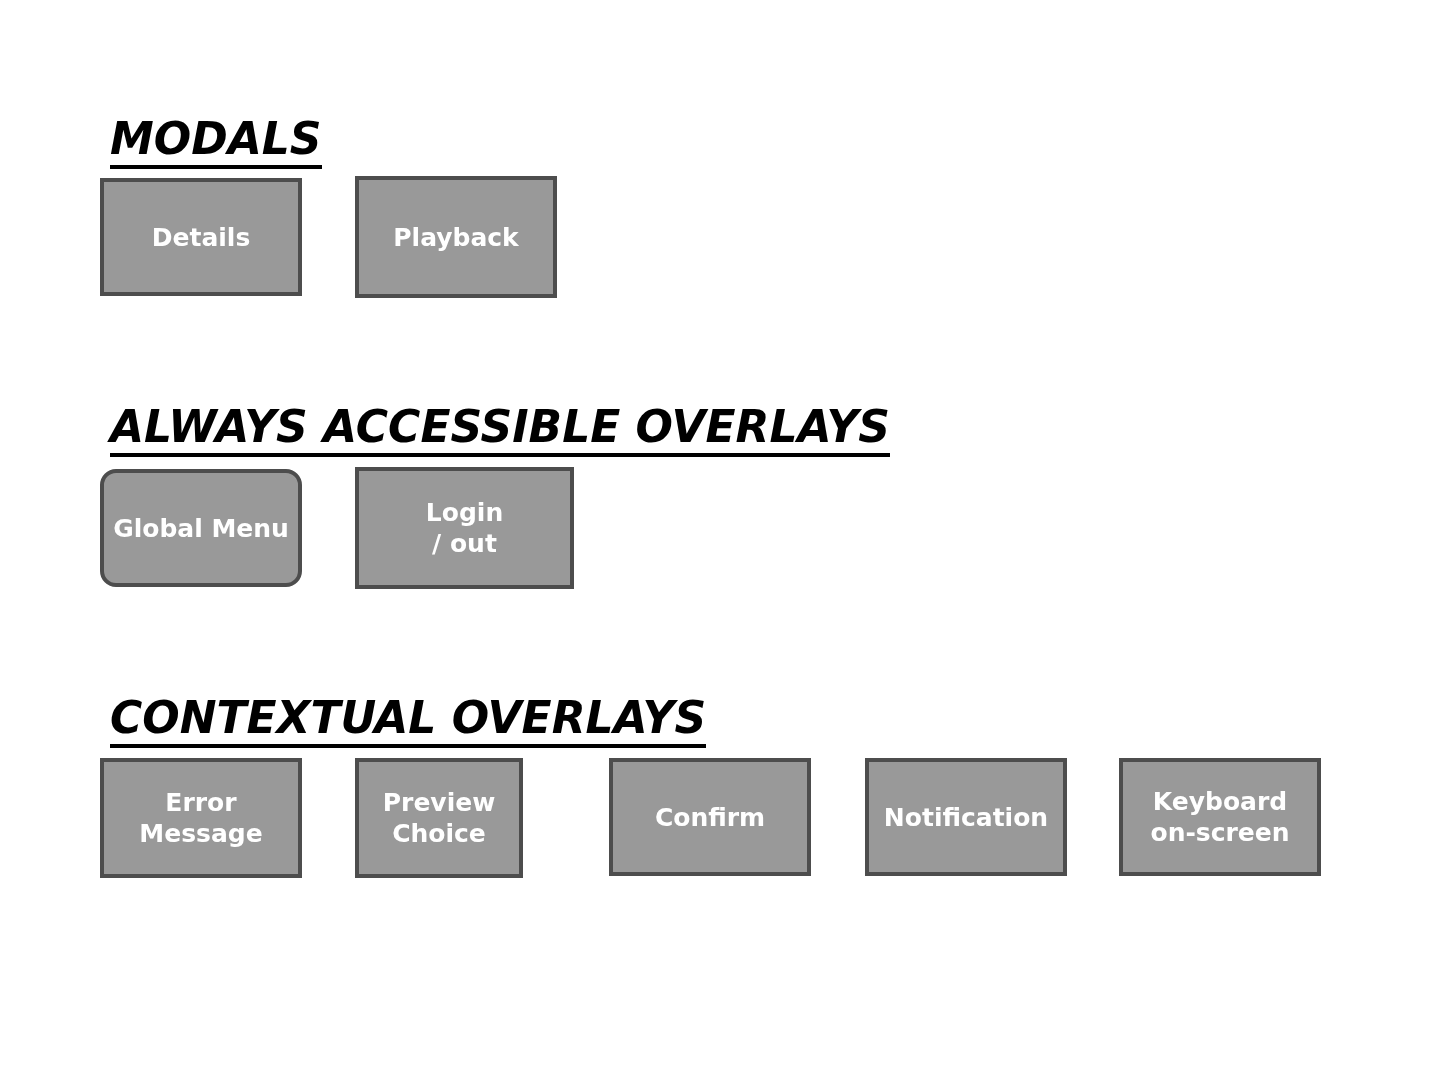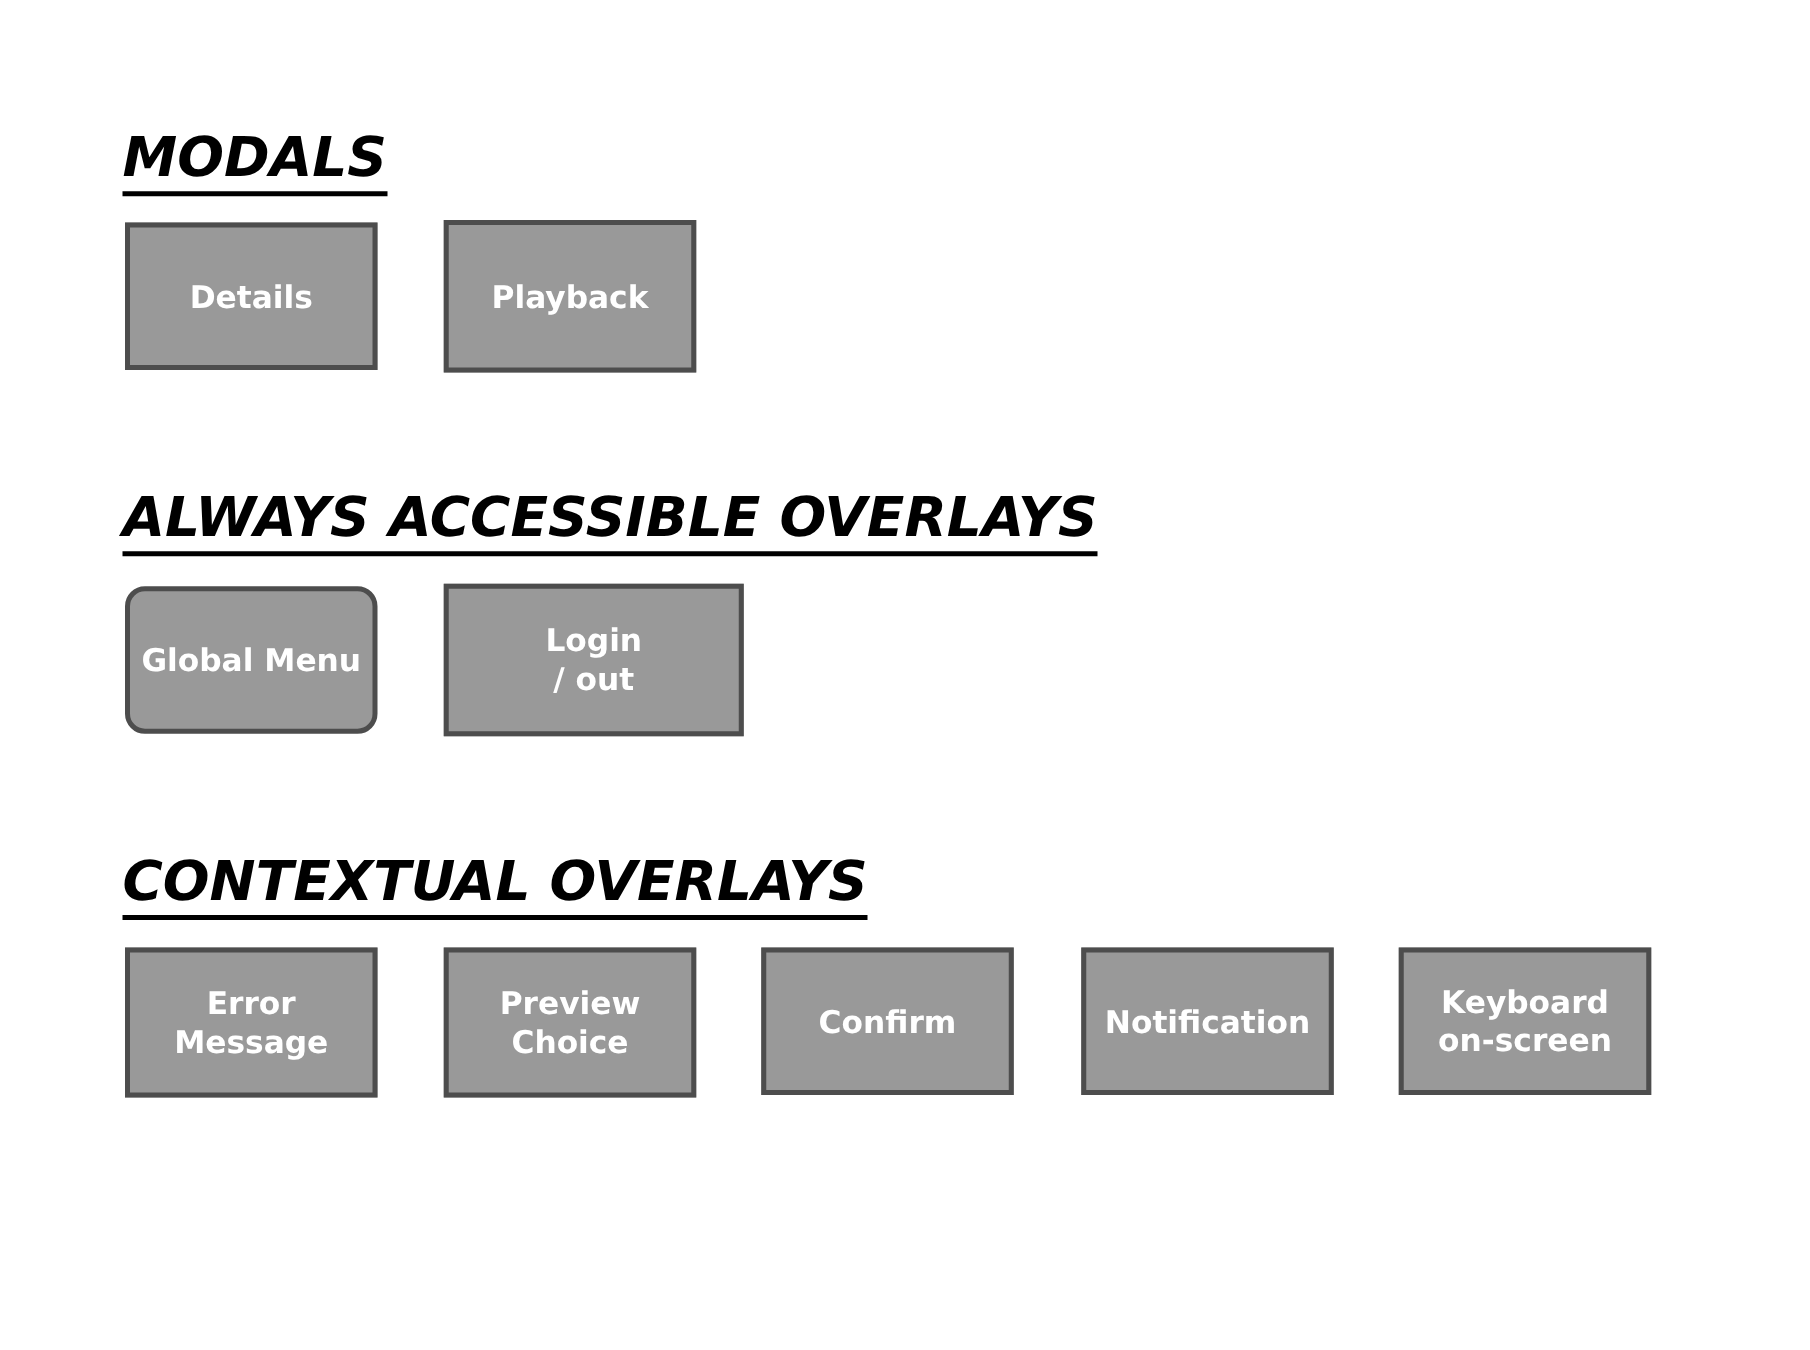--- a/index.html
+++ b/index.html
@@ -18,21 +18,21 @@
   .canvas {
     position: absolute;
     left: 0;
     top: 0;
     width: 1448px;
     height: 1080px;
   }
 
   .section-heading {
     position: absolute;
-    margin: 0;
+    margin: 12px;
     padding: 0;
     font-family: "DejaVu Sans", sans-serif;
     font-weight: bold;
     font-style: italic;
     font-size: 44px;
     line-height: 44px;
     color: #000000;
     white-space: nowrap;
     letter-spacing: 0px;
   }
@@ -66,25 +66,25 @@
   #heading-modals   { left: 98px; top: 105px; }
   #heading-always   { left: 98px; top: 393px; }
   #heading-contextual { left: 98px; top: 684px; }
 
   
   #box-details  { left: 100px; top: 178px; width: 202px; height: 118px; }
   #box-playback { left: 355px; top: 176px; width: 202px; height: 122px; }
 
   
   #box-global-menu { left: 100px; top: 469px; width: 202px; height: 118px; border-radius: 16px; }
-  #box-login-out   { left: 355px; top: 467px; width: 240px; height: 122px; }
+  #box-login-out   { left: 355px; top: 467px; width: 219px; height: 122px; }
 
   
   #box-error-message  { left: 100px; top: 758px; width: 202px; height: 120px; }
-  #box-preview-choice { left: 355px; top: 758px; width: 202px; height: 120px; }
+  #box-preview-choice { left: 355px; top: 758px; width: 168px; height: 120px; }
   #box-confirm        { left: 609px; top: 758px; width: 202px; height: 118px; }
   #box-notification   { left: 865px; top: 758px; width: 202px; height: 118px; }
   #box-keyboard       { left: 1119px; top: 758px; width: 202px; height: 118px; }
 </style>
 </head>
 <body>
 
 <div class="canvas">
 
   <h2 class="section-heading" id="heading-modals">

